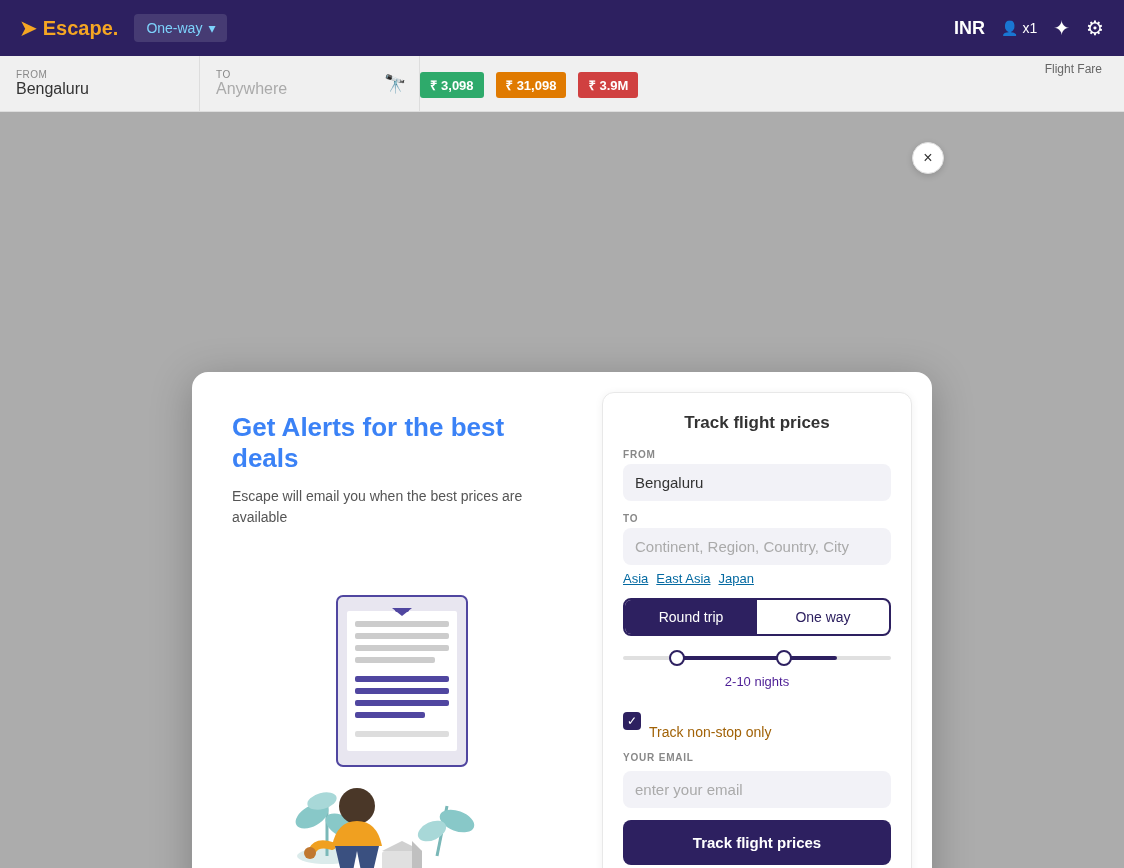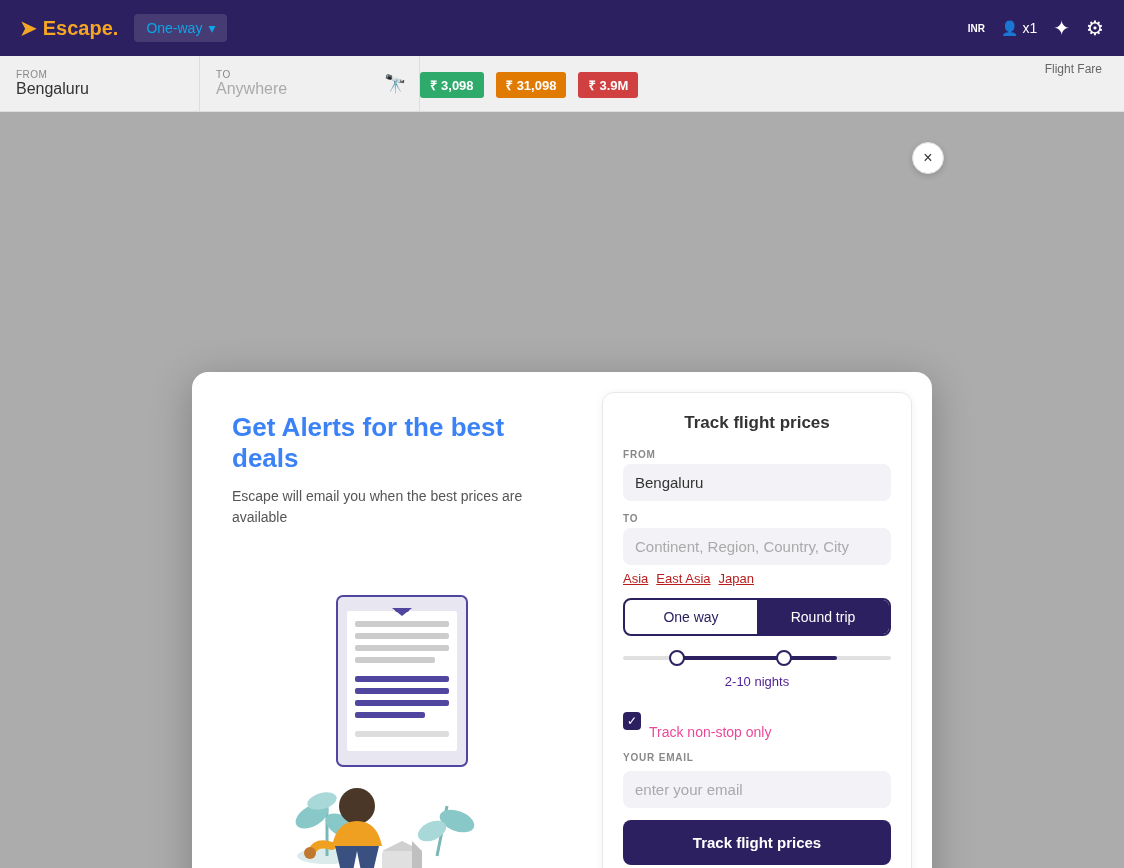--- a/index.html
+++ b/index.html
@@ -11,32 +11,32 @@
       height: 56px;
       display: flex;
       align-items: center;
       padding: 0 20px;
       justify-content: space-between;
     }
     .topnav-left { display: flex; align-items: center; gap: 16px; }
     .logo { color: #f5a623; font-weight: 800; font-size: 20px; display: flex; align-items: center; gap: 6px; }
     .trip-selector {
       background: rgba(255,255,255,0.12);
-      color: #0ea5e9;
+      color: #7dd3fc;
       border: none;
       border-radius: 4px;
       padding: 6px 12px;
       font-size: 14px;
       cursor: pointer;
       display: flex;
       align-items: center;
       gap: 6px;
     }
     .topnav-right { display: flex; align-items: center; gap: 16px; }
-    .currency { color: #fff; font-size: 10px; font-weight: 600; }
+    .currency { color: #fff; font-size: 18px; font-weight: 600; }
     .passengers { color: #fff; font-size: 14px; display: flex; align-items: center; gap: 4px; }
     .nav-icon { color: #fff; font-size: 20px; cursor: pointer; }
 
     
     .searchbar {
       background: #f0f0f0;
       border-bottom: 1px solid #ddd;
       display: flex;
       align-items: stretch;
       height: 56px;
@@ -154,21 +154,21 @@
       border-radius: 8px;
       padding: 10px 12px;
       font-size: 15px;
       color: #333;
       outline: none;
       width: 100%;
     }
     .form-input::placeholder { color: #aaa; }
 
     .suggestions { display: flex; gap: 8px; margin-top: 2px; }
-    .suggestion-link { font-size: 13px; color: #b91c1c; text-decoration: underline; cursor: pointer; }
+    .suggestion-link { font-size: 13px; color: #0369a1; text-decoration: underline; cursor: pointer; }
 
     
     .toggle-group {
       display: flex;
       border: 2px solid #2d2060;
       border-radius: 8px;
       overflow: hidden;
     }
     .toggle-btn {
       flex: 1;
@@ -224,21 +224,21 @@
       height: 18px;
       border-radius: 4px;
       background: #2d2060;
       display: flex;
       align-items: center;
       justify-content: center;
       cursor: pointer;
       flex-shrink: 0;
     }
     .checkbox-custom .check { color: #fff; font-size: 12px; }
-    .checkbox-label { font-size: 14px; color: #ec4899; margin-top: 23px; }
+    .checkbox-label { font-size: 14px; color: #a16207; margin-top: 23px; }
 
     
     .email-section { display: flex; flex-direction: column; gap: 8px; }
     .email-note { font-size: 11px; color: #888; text-align: center; line-height: 1.4; }
 
     
     .cta-btn {
       background: #2d2060;
       color: #fff;
       border: none;
@@ -382,22 +382,22 @@
       <span class="form-label">TO</span>
       <input class="form-input" type="text" placeholder="Continent, Region, Country, City" style="">
       <div class="suggestions">
         <span class="suggestion-link">Asia</span>
         <span class="suggestion-link">East Asia</span>
         <span class="suggestion-link">Japan</span>
       </div>
     </div>
 
     <div class="toggle-group">
+      <button class="toggle-btn active">Round trip</button>
       <button class="toggle-btn">One way</button>
-      <button class="toggle-btn active">Round trip</button>
     </div>
 
     <div class="slider-container">
       <div class="slider-track">
         <div class="slider-fill"></div>
         <div class="slider-thumb left"></div>
         <div class="slider-thumb right"></div>
       </div>
       <span class="slider-label">2-10 nights</span>
     </div>

